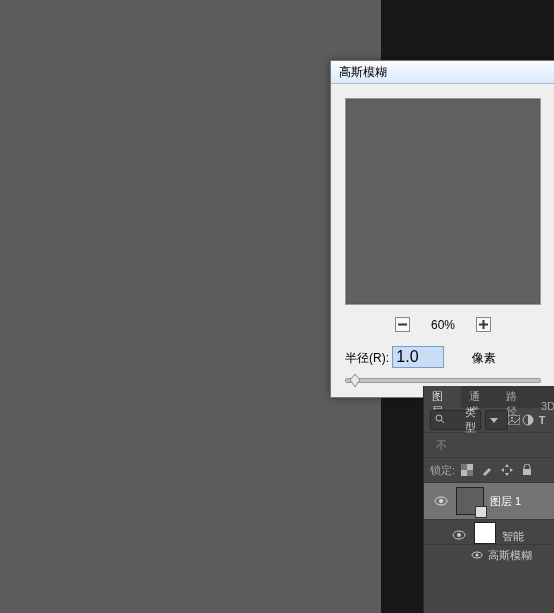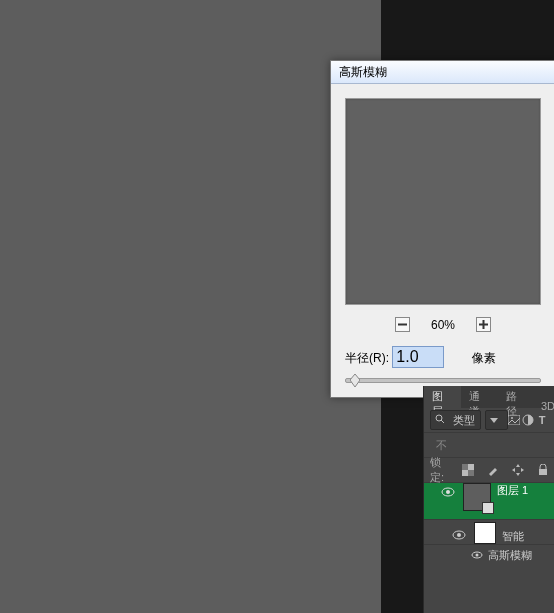--- a/index.html
+++ b/index.html
@@ -22,26 +22,26 @@
   .slider-thumb{position:absolute;left:4px;top:-5px;width:10px;height:13px}
   .slider-thumb svg{display:block}
 
   
   .layers-panel{position:absolute;left:423px;top:386px;width:131px;height:227px;background:#454545;border-left:1px solid #2a2a2a;color:#ccc}
   .tabs{display:flex;height:22px;background:#393939;font-size:11px}
   .tab{padding:3px 8px 0;color:#aaa;cursor:pointer}
   .tab.active{background:#454545;color:#ddd}
   .tabcut{color:#aaa;padding:14px 0 0 6px}
   .row{display:flex;align-items:center;height:24px;padding:0 6px;border-bottom:1px solid #3a3a3a;font-size:11px}
-  .sel{height:18px;background:#3a3a3a;border:1px solid #2b2b2b;border-radius:2px;padding:0 4px;display:flex;align-items:center;gap:8px}
+  .sel{height:18px;background:#3a3a3a;border:1px solid #2b2b2b;border-radius:2px;padding:0 4px;display:flex;align-items:center;gap:20px}
   .sel .chev{margin-left:auto}
   .opacity-lbl{margin-left:6px;color:#888}
   .iconbtn{width:16px;height:16px;display:inline-flex;align-items:center;justify-content:center;color:#bbb}
-  .lock-row{gap:12px;color:#aaa}
-  .layer-item{display:flex;height:36px;padding:0 15px;background:#15803d;border-bottom:1px solid #3a3a3a}
+  .lock-row{gap:4px;color:#aaa}
+  .layer-item{display:flex;align-items:center;height:36px;padding:0 8px;background:#737373;border-bottom:1px solid #3a3a3a}
   .eye{width:18px;height:18px;display:flex;align-items:center;justify-content:center;color:#ddd;cursor:pointer}
   .thumb{width:26px;height:26px;background:#5e5e5e;border:1px solid #222;margin:0 6px;position:relative}
   .thumb .corner{position:absolute;right:-4px;bottom:-4px;width:10px;height:10px;background:#ddd;border:1px solid #333}
   .layer-label{color:#fff;font-size:11px}
   .fx-item{display:flex;align-items:flex-end;height:24px;padding-left:26px;background:#454545;border-bottom:1px solid #3a3a3a;font-size:11px}
   .fx-item .thumb2{width:20px;height:20px;background:#fff;border:1px solid #222;margin:0 6px}
   .filter-line{display:flex;align-items:center;height:20px;padding-left:46px;font-size:11px;color:#ccc}
   .eye-small{width:14px;margin-right:4px;display:flex;align-items:center;justify-content:center}
 </style>
 </head>

